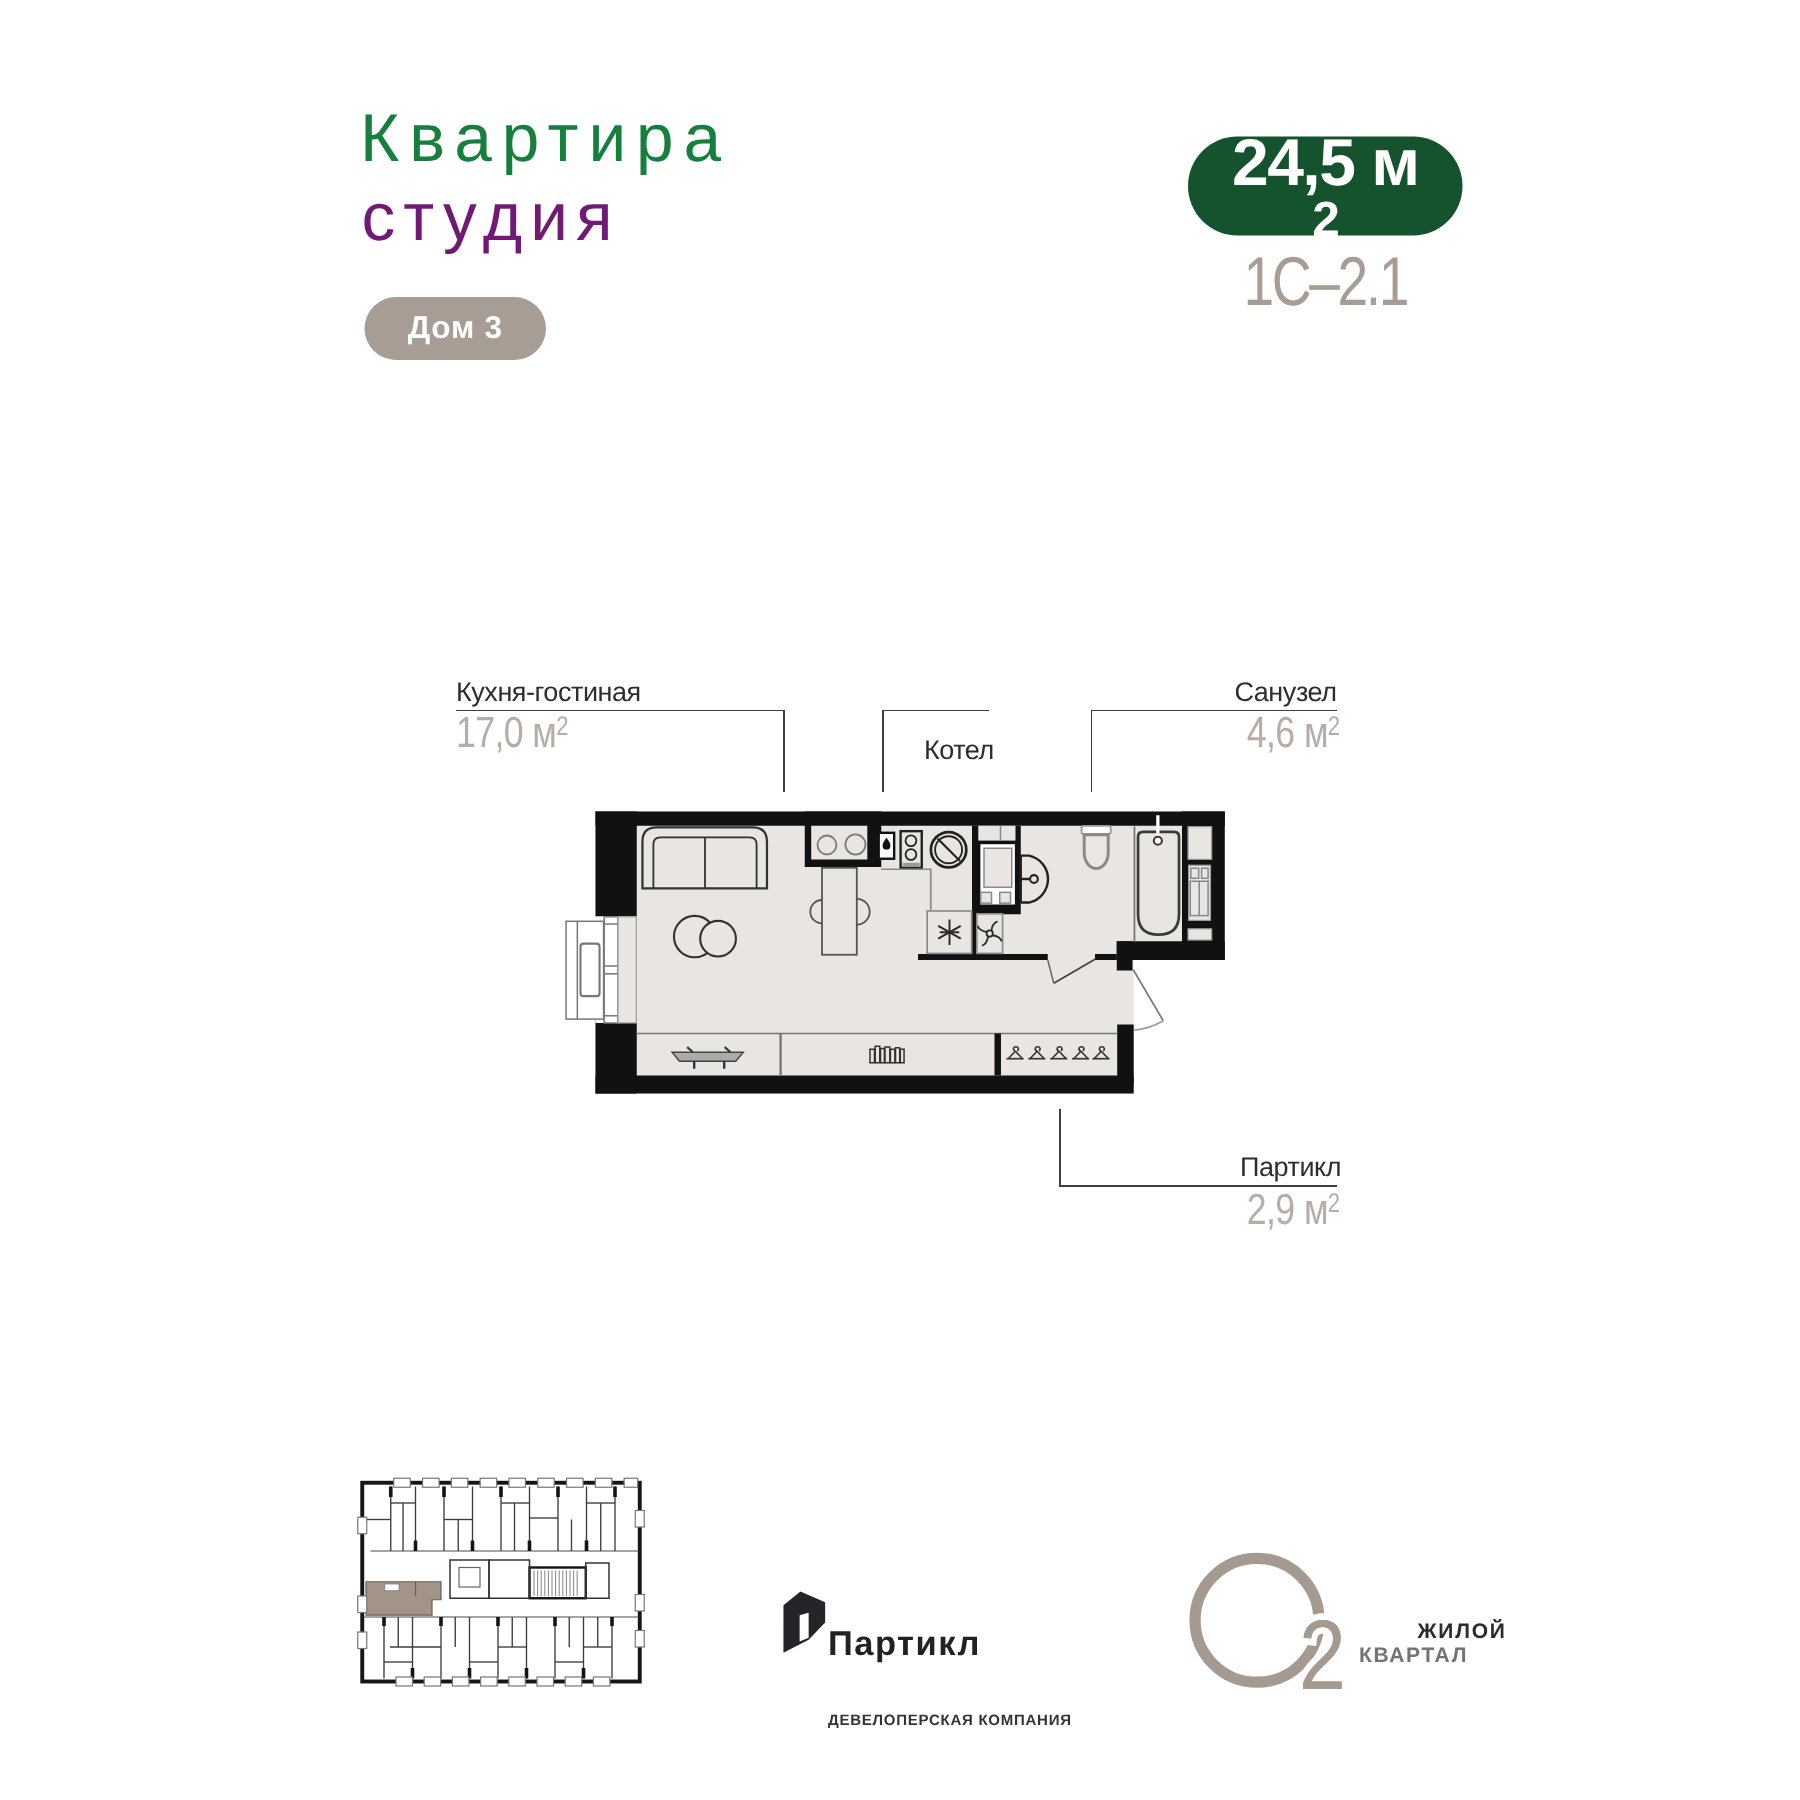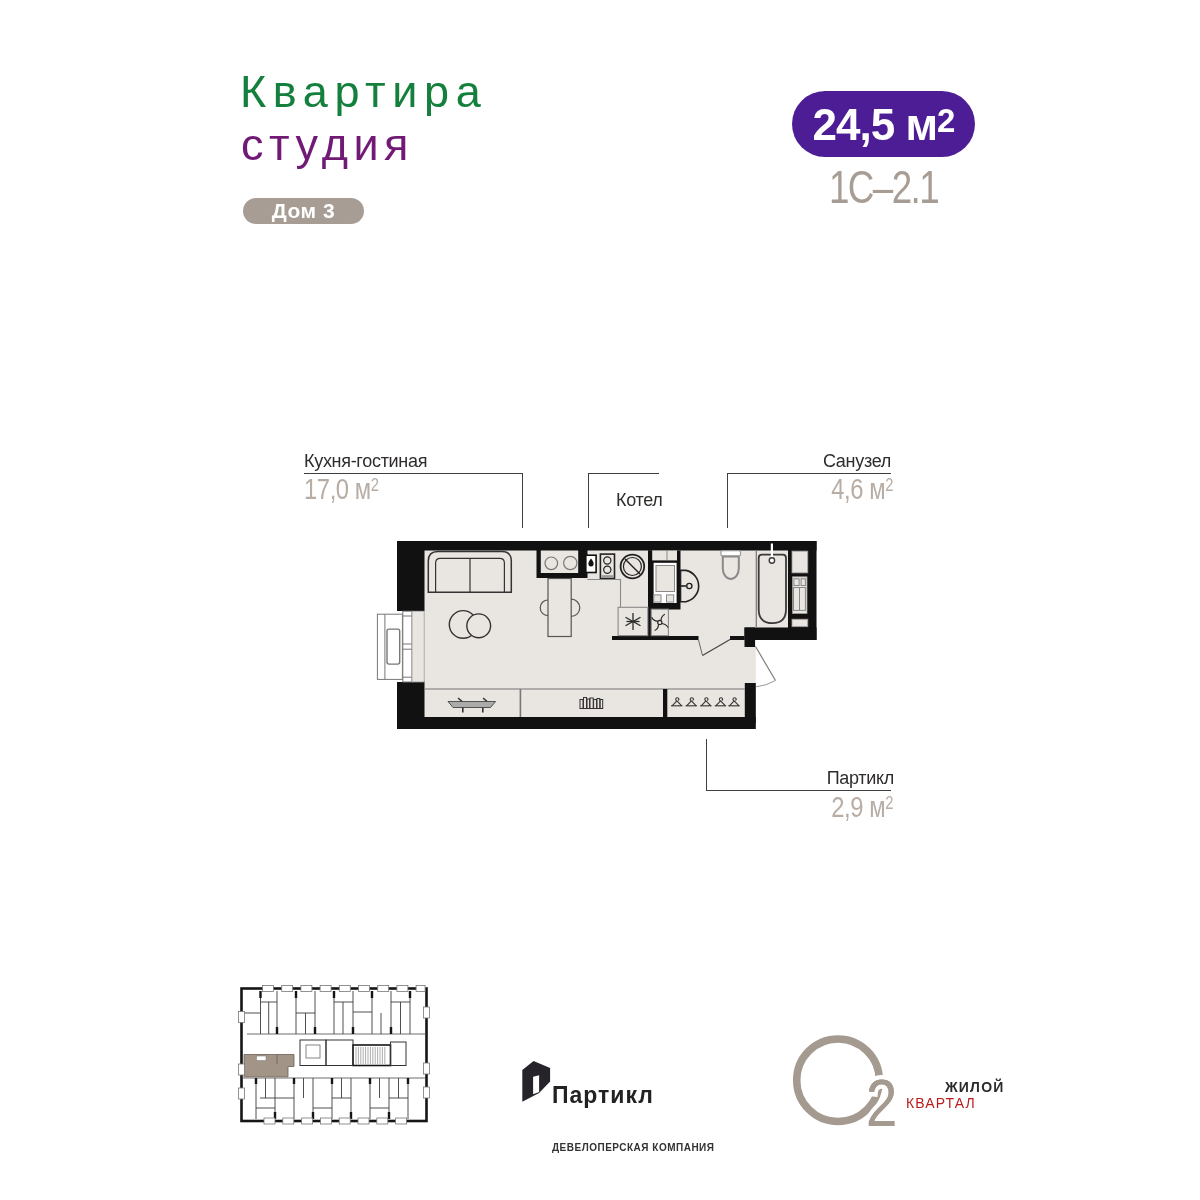--- a/index.html
+++ b/index.html
@@ -6,23 +6,23 @@
   body{width:1200px;height:1200px;background:#ffffff;font-family:"Liberation Sans",sans-serif;position:relative;overflow:hidden;}
   .abs{position:absolute;}
 </style>
 </head>
 <body>
 
 <div class="abs" style="left:240px;top:66px;font-size:45px;color:#15803d;letter-spacing:6.6px;">Квартира</div>
 
 <div class="abs" style="left:241px;top:119px;font-size:45px;color:#701a75;letter-spacing:5.4px;">студия</div>
 
-<div class="abs" style="left:243px;top:198px;width:121px;height:26px;border-radius:21px;background:#a89d94;color:#fff;font-weight:bold;font-size:21px;display:flex;align-items:center;justify-content:center;letter-spacing:0.5px;">Дом 3</div>
-
-<div class="abs" style="left:792px;top:91px;width:183px;height:66px;border-radius:33px;background:#4c1d95;color:#fff;font-weight:bold;font-size:44px;letter-spacing:-1px;display:flex;align-items:center;justify-content:center;">
+<div class="abs" style="left:243px;top:198px;width:121px;height:42px;border-radius:21px;background:#a89d94;color:#fff;font-weight:bold;font-size:21px;display:flex;align-items:center;justify-content:center;letter-spacing:0.5px;">Дом 3</div>
+
+<div class="abs" style="left:792px;top:91px;width:183px;height:66px;border-radius:33px;background:#14532d;color:#fff;font-weight:bold;font-size:44px;letter-spacing:-1px;display:flex;align-items:center;justify-content:center;flex-direction:column;">
     <span style="position:relative;top:1px;">24,5&nbsp;м</span>
     <span style="font-size:33px;line-height:1;position:relative;top:-4px;">2</span>
   </div>
 
 <div class="abs" style="left:792px;top:160px;width:183px;text-align:center;font-size:46px;letter-spacing:-2px;color:#a89d94;transform:scaleX(0.8);">1С–2.1</div>
 
 <div class="abs" style="left:304px;top:451px;font-size:18px;letter-spacing:-0.3px;color:#2f2d2b;">Кухня-гостиная</div>
 
 <div class="abs" style="left:304px;top:473px;font-size:29px;letter-spacing:-0.5px;color:#b8ada5;transform:scaleX(0.82);transform-origin:left top;">17,0 м<span style="font-size:18px;position:relative;top:-8px;">2</span></div>
 
@@ -353,13 +353,13 @@
   <circle cx="838" cy="1080.2" r="41.3" fill="none" stroke="#a59a90" stroke-width="7.5"></circle>
 
   <text transform="translate(866,1126) scale(0.85,1)" font-family="Liberation Sans, sans-serif" font-size="66" fill="#a59a90" stroke="#ffffff" stroke-width="9" style="paint-order:stroke">2</text>
   <text transform="translate(866,1126) scale(0.85,1)" font-family="Liberation Sans, sans-serif" font-size="66" fill="#a59a90">2</text>
 </svg>
 
 <div class="abs" style="left:552px;top:1082px;font-size:23px;font-weight:bold;color:#222;letter-spacing:1px;">Партикл</div>
 <div class="abs" style="left:552px;top:1112px;font-size:10px;font-weight:bold;color:#333;letter-spacing:0.5px;margin-top:30px;">ДЕВЕЛОПЕРСКАЯ КОМПАНИЯ</div>
 
 <div class="abs" style="left:906px;top:1079px;font-size:14px;font-weight:bold;color:#2b2b2b;letter-spacing:1.2px;margin-left:39px;">ЖИЛОЙ</div>
-<div class="abs" style="left:906px;top:1095px;font-size:14px;font-weight:normal;color:#b91c1c;letter-spacing:1.1px;">КВАРТАЛ</div>
+<div class="abs" style="left:906px;top:1095px;font-size:14px;font-weight:bold;color:#737373;letter-spacing:1.1px;">КВАРТАЛ</div>
 
 </body></html>

